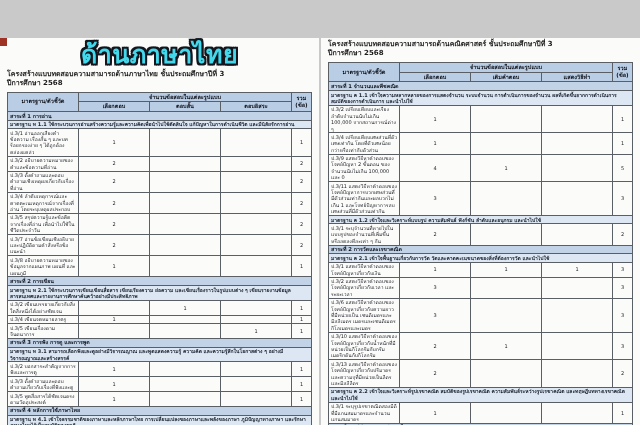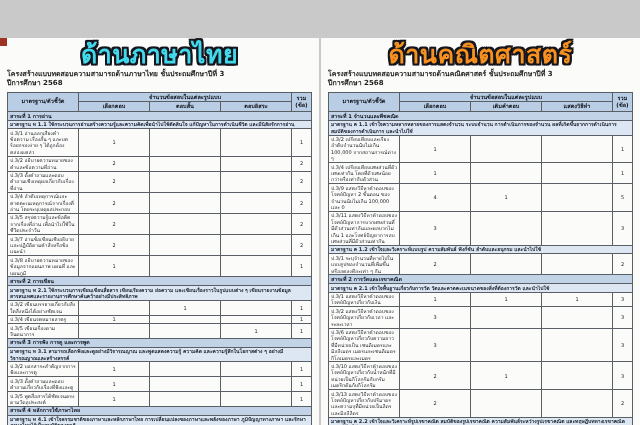--- a/index.html
+++ b/index.html
@@ -186,21 +186,20 @@
             <td class="num">1</td>
             <td class="num"></td>
             <td class="num">2</td>
           </tr>
         </tbody>
     </table>
 
   </div>
 
   <div class="page">
-    <h1 class="title" style="color: rgb(246, 144, 30);">ด้านคณิตศาสตร์</h1>
     <div class="subtitle">โครงสร้างแบบทดสอบความสามารถด้านคณิตศาสตร์ ชั้นประถมศึกษาปีที่ 3</div>
     <div class="subtitle">ปีการศึกษา 2568</div>
     <table class="blueprint">
       <thead>
         <tr>
           <th rowspan="2">มาตรฐาน/ตัวชี้วัด</th>
           <th colspan="3" class="grp">จำนวนข้อสอบในแต่ละรูปแบบ</th>
           <th rowspan="2" class="c-tot">รวม (ข้อ)</th>
         </tr>
         <tr>

